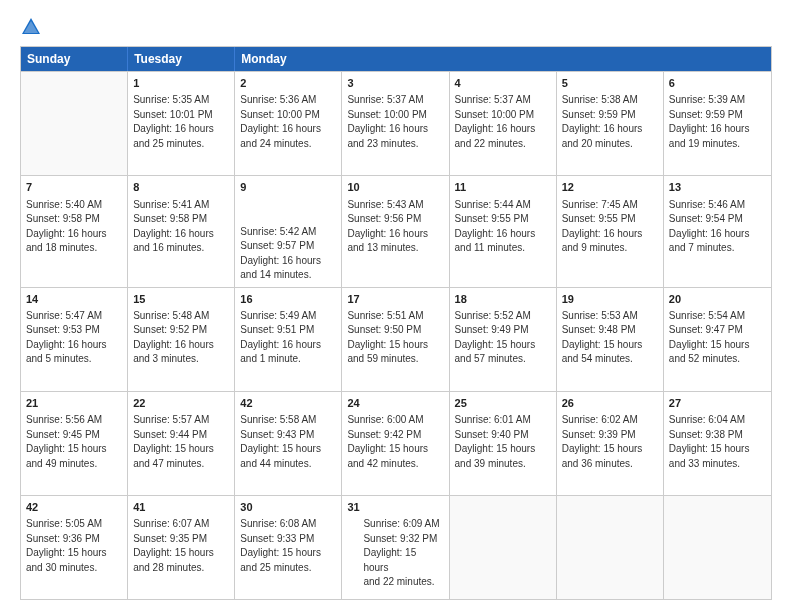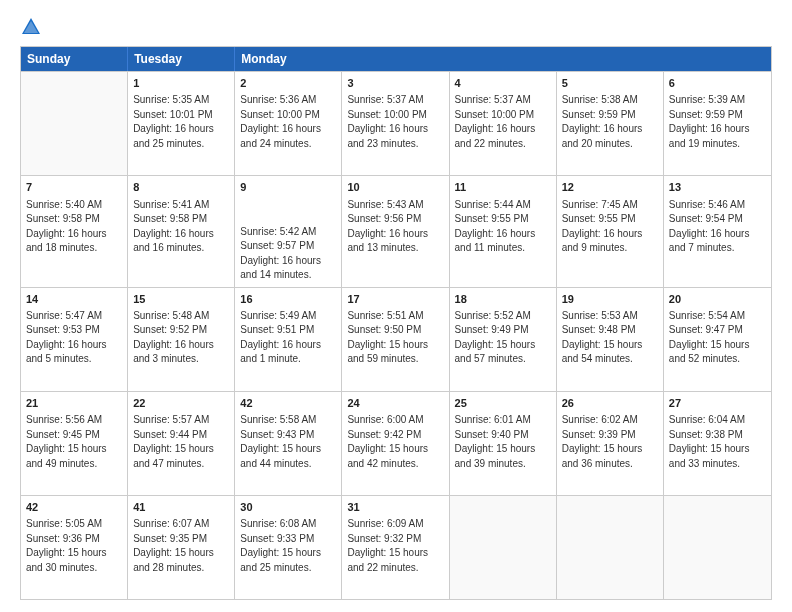--- a/index.html
+++ b/index.html
@@ -350,21 +350,21 @@
           </div>
           <div class="cal-cell">
             <div class="day-num">30</div>
             <div class="day-info" style="white-space: pre-line;">Sunrise: 6:08 AM
 Sunset: 9:33 PM
 Daylight: 15 hours
 and 25 minutes.</div>
           </div>
           <div class="cal-cell">
             <div class="day-num">31</div>
-            <div class="day-info" style="white-space: pre-line;">Sunrise: 6:09 AM
+            <div class="day-info" style="white-space: pre-line; margin-left: 16px;">Sunrise: 6:09 AM
 Sunset: 9:32 PM
 Daylight: 15 hours
 and 22 minutes.</div>
           </div>
           <div class="cal-cell empty"></div>
           <div class="cal-cell empty"></div>
           <div class="cal-cell empty"></div>
         </div>
       </div>
   </div>

